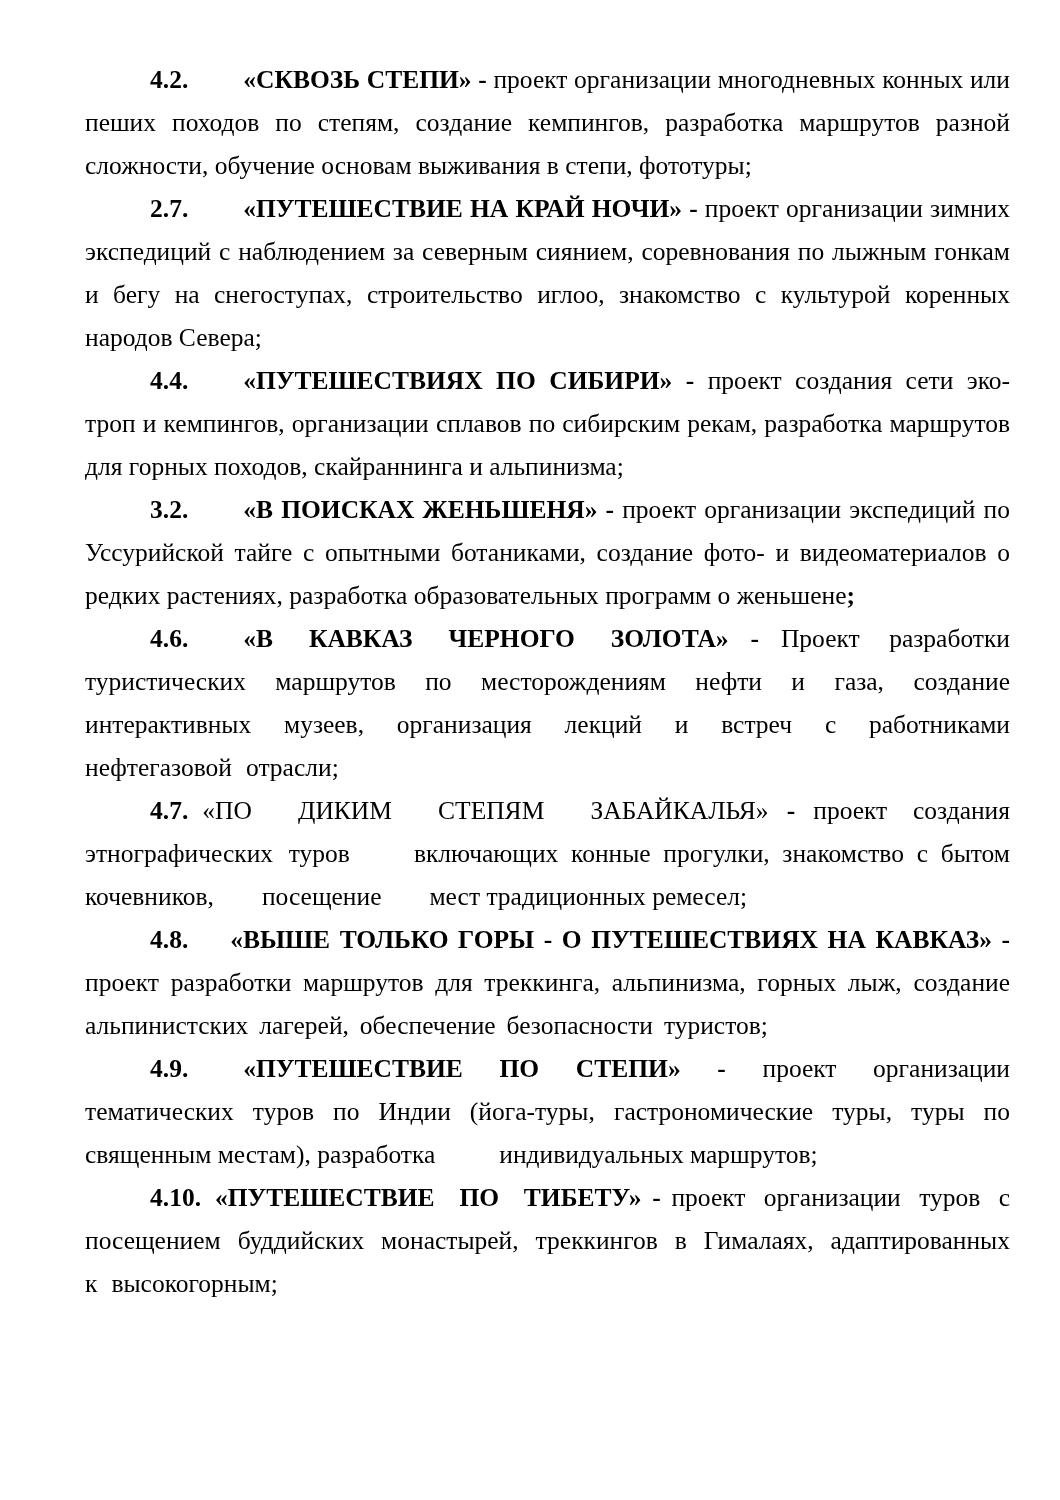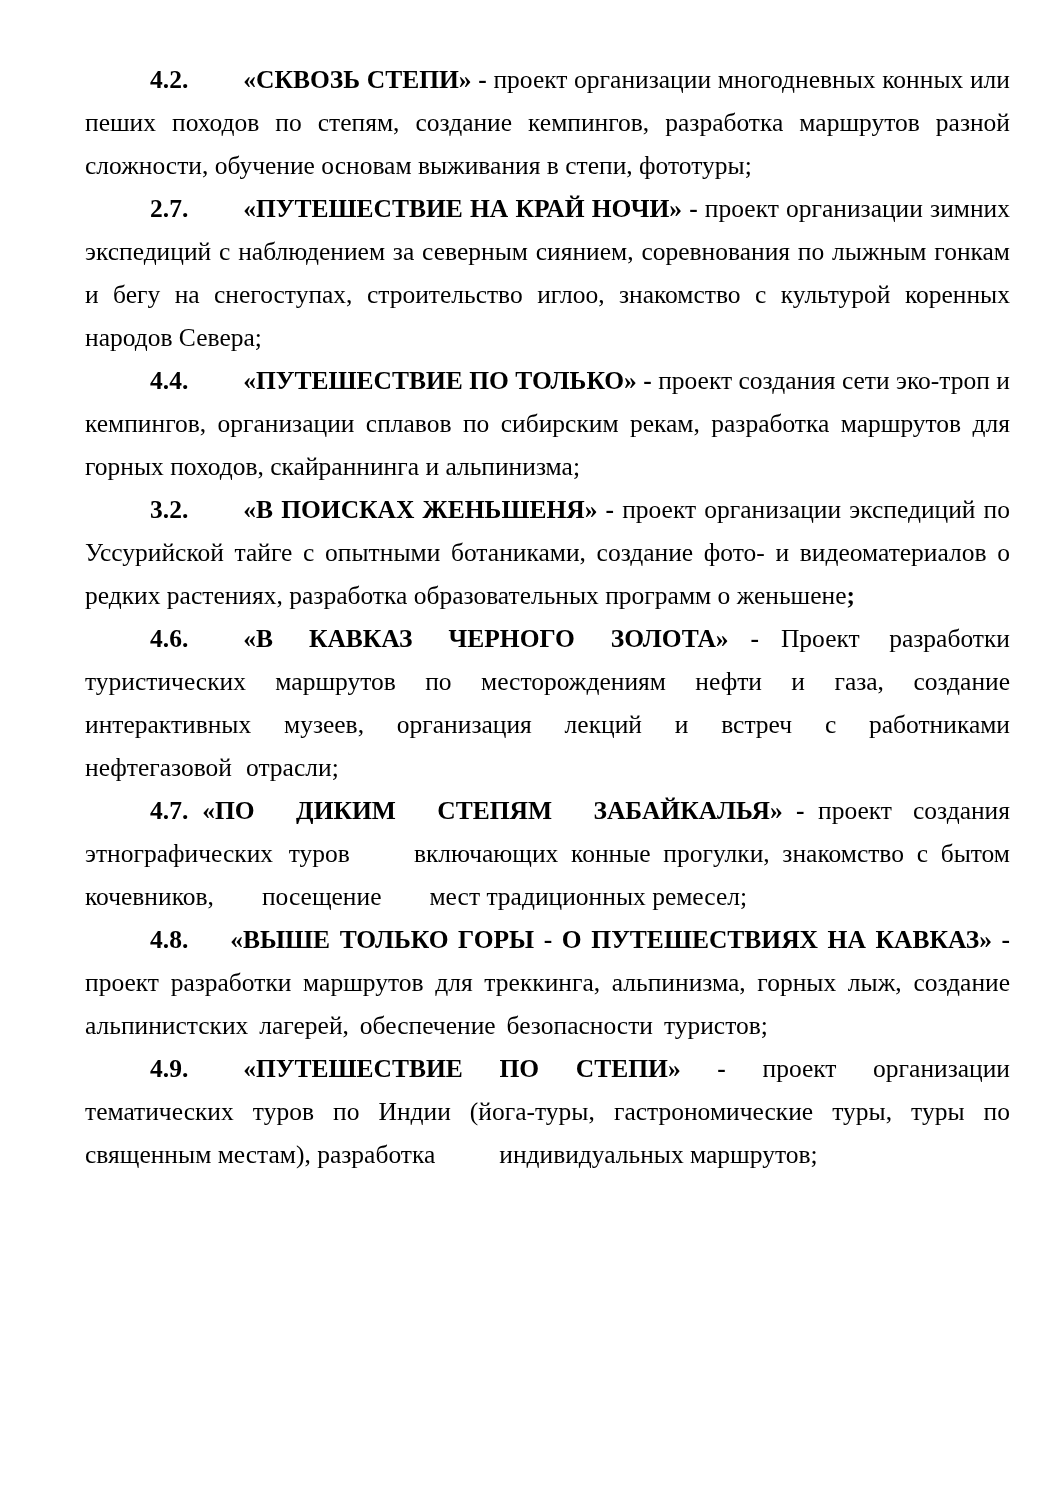--- a/index.html
+++ b/index.html
@@ -50,21 +50,21 @@
   .tab-mid  { display: inline-block; width: 42px; }
   .tab-narrow { display: inline-block; width: 14px; }
   .title {
     font-weight: bold;
   }
   .title-spaced {
     font-weight: bold;
     word-spacing: 0.55em;
   }
   .title-spaced-lg {
-    font-weight: bold;
+    font-weight: normal;
     word-spacing: 1.1em;
   }
   .dash { font-weight: bold; }
   .rest { font-weight: normal; }
   .bold-semi { font-weight: bold; }
   .gap-md { display: inline-block; width: 48px; }
   .gap-lg { display: inline-block; width: 64px; }
   .loose { word-spacing: 0.30em; }
   .loose2 { word-spacing: 0.18em; }
 </style>
@@ -76,21 +76,21 @@
 
     <p class="para">
       <span class="lead"></span><span class="num">4.2.</span><span class="tab-wide"></span><span class="title">«СКВОЗЬ СТЕПИ»</span><span class="dash"> - </span><span class="rest">проект организации многодневных конных или пеших походов по степям, создание кемпингов, разработка маршрутов разной сложности, обучение основам выживания в степи, фототуры;</span>
     </p>
 
     <p class="para">
       <span class="lead"></span><span class="num">2.7.</span><span class="tab-wide"></span><span class="title">«ПУТЕШЕСТВИЕ НА КРАЙ НОЧИ»</span><span class="dash"> - </span><span class="rest">проект организации зимних экспедиций с наблюдением за северным сиянием, соревнования по лыжным гонкам и бегу на снегоступах, строительство иглоо, знакомство с культурой коренных народов Севера;</span>
     </p>
 
     <p class="para">
-      <span class="lead"></span><span class="num">4.4.</span><span class="tab-wide"></span><span class="title">«ПУТЕШЕСТВИЕ ПО ТОЛЬКО»</span><span class="dash"> - </span><span class="rest">проект создания сети эко-троп и кемпингов, организации сплавов по сибирским рекам, разработка маршрутов для горных походов, скайраннинга и альпинизма;</span>
+      <span class="lead"></span><span class="num">4.4.</span><span class="tab-wide"></span><span class="title">«ПУТЕШЕСТВИЯХ ПО СИБИРИ»</span><span class="dash"> - </span><span class="rest">проект создания сети эко-троп и кемпингов, организации сплавов по сибирским рекам, разработка маршрутов для горных походов, скайраннинга и альпинизма;</span>
     </p>
 
     <p class="para">
       <span class="lead"></span><span class="num">3.2.</span><span class="tab-wide"></span><span class="title">«В ПОИСКАХ ЖЕНЬШЕНЯ»</span><span class="dash"> - </span><span class="rest">проект организации экспедиций по Уссурийской тайге с опытными ботаниками, создание фото- и видеоматериалов о редких растениях, разработка образовательных программ о женьшене</span><span class="bold-semi">;</span>
     </p>
 
     <p class="para">
       <span class="lead"></span><span class="num">4.6.</span><span class="tab-wide"></span><span class="title-spaced">«В КАВКАЗ ЧЕРНОГО ЗОЛОТА»</span><span class="dash"> - </span><span class="rest loose">Проект разработки туристических маршрутов по месторождениям нефти и газа, создание интерактивных музеев, организация лекций и встреч с работниками нефтегазовой отрасли;</span>
     </p>
 
@@ -99,15 +99,18 @@
     </p>
 
     <p class="para">
       <span class="lead"></span><span class="num">4.8.</span><span class="tab-mid"></span><span class="title">«ВЫШЕ ТОЛЬКО ГОРЫ - О ПУТЕШЕСТВИЯХ НА КАВКАЗ»</span><span class="dash"> - </span><span class="rest loose2">проект разработки маршрутов для треккинга, альпинизма, горных лыж, создание альпинистских лагерей, обеспечение безопасности туристов;</span>
     </p>
 
     <p class="para">
       <span class="lead"></span><span class="num">4.9.</span><span class="tab-wide"></span><span class="title">«ПУТЕШЕСТВИЕ ПО СТЕПИ»</span><span class="dash"> - </span><span class="rest">проект организации тематических туров по Индии (йога-туры, гастрономические туры, туры по священным местам), разработка</span><span class="gap-lg"></span><span class="rest">индивидуальных маршрутов;</span>
     </p>
 
+    <p class="para">
+      <span class="lead"></span><span class="num">4.10.</span><span class="tab-narrow"></span><span class="title-spaced">«ПУТЕШЕСТВИЕ ПО ТИБЕТУ»</span><span class="dash"> - </span><span class="rest loose">проект организации туров с посещением буддийских монастырей, треккингов в Гималаях, адаптированных к высокогорным;</span>
+    </p>
 
   </div>
 </div>
 
 </body></html>

